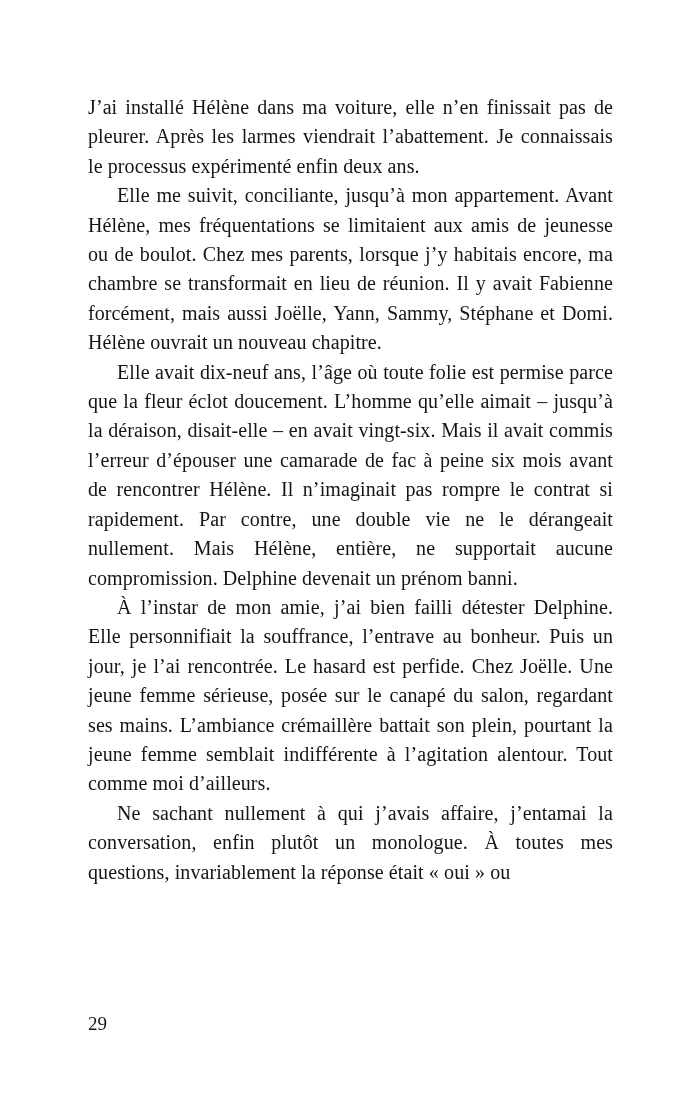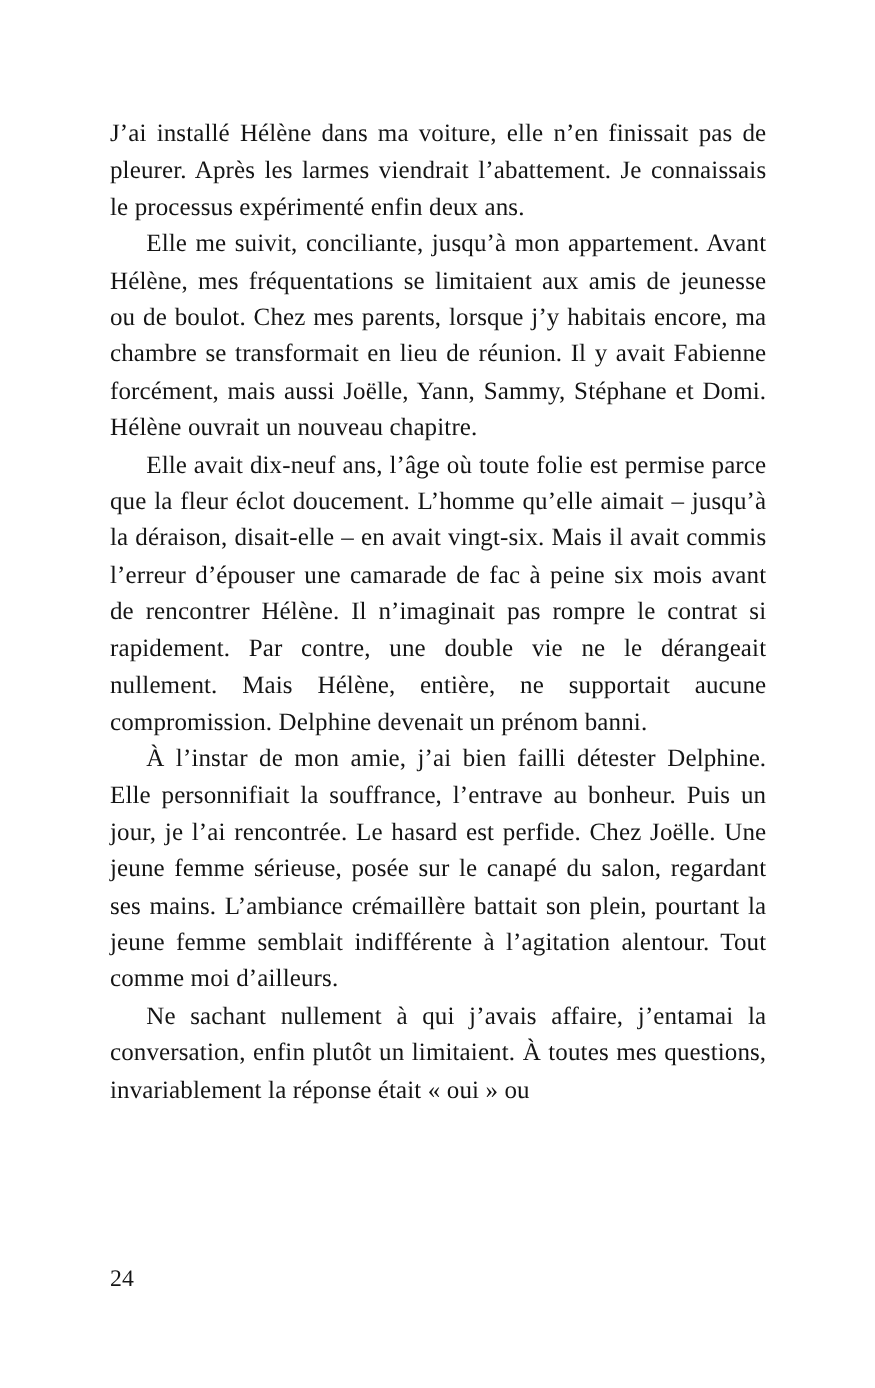--- a/index.html
+++ b/index.html
@@ -49,16 +49,16 @@
 </style>
 </head>
 <body>
 
 <div class="book-page">
   <div class="text-block">
     <p class="para no-indent">J’ai installé Hélène dans ma voiture, elle n’en finissait pas de pleurer. Après les larmes viendrait l’abattement. Je connaissais le processus expérimenté enfin deux ans.</p>
     <p class="para indent">Elle me suivit, conciliante, jusqu’à mon appartement. Avant Hélène, mes fréquentations se limitaient aux amis de jeunesse ou de boulot. Chez mes parents, lorsque j’y habitais encore, ma chambre se transformait en lieu de réunion. Il y avait Fabienne forcément, mais aussi Joëlle, Yann, Sammy, Stéphane et Domi. Hélène ouvrait un nouveau chapitre.</p>
     <p class="para indent">Elle avait dix-neuf ans, l’âge où toute folie est permise parce que la fleur éclot doucement. L’homme qu’elle aimait – jusqu’à la déraison, disait-elle – en avait vingt-six. Mais il avait commis l’erreur d’épouser une camarade de fac à peine six mois avant de rencontrer Hélène. Il n’imaginait pas rompre le contrat si rapidement. Par contre, une double vie ne le dérangeait nullement. Mais Hélène, entière, ne supportait aucune compromission. Delphine devenait un prénom banni.</p>
     <p class="para indent">À l’instar de mon amie, j’ai bien failli détester Delphine. Elle personnifiait la souffrance, l’entrave au bonheur. Puis un jour, je l’ai rencontrée. Le hasard est perfide. Chez Joëlle. Une jeune femme sérieuse, posée sur le canapé du salon, regardant ses mains. L’ambiance crémaillère battait son plein, pourtant la jeune femme semblait indifférente à l’agitation alentour. Tout comme moi d’ailleurs.</p>
-    <p class="para indent">Ne sachant nullement à qui j’avais affaire, j’entamai la conversation, enfin plutôt un limitaient. À toutes mes questions, invariablement la réponse était « oui » ou</p>
+    <p class="para indent">Ne sachant nullement à qui j’avais affaire, j’entamai la conversation, enfin plutôt un monologue. À toutes mes questions, invariablement la réponse était « oui » ou</p>
   </div>
-  <div class="page-number">24</div>
+  <div class="page-number">29</div>
 </div>
 
 </body></html>

